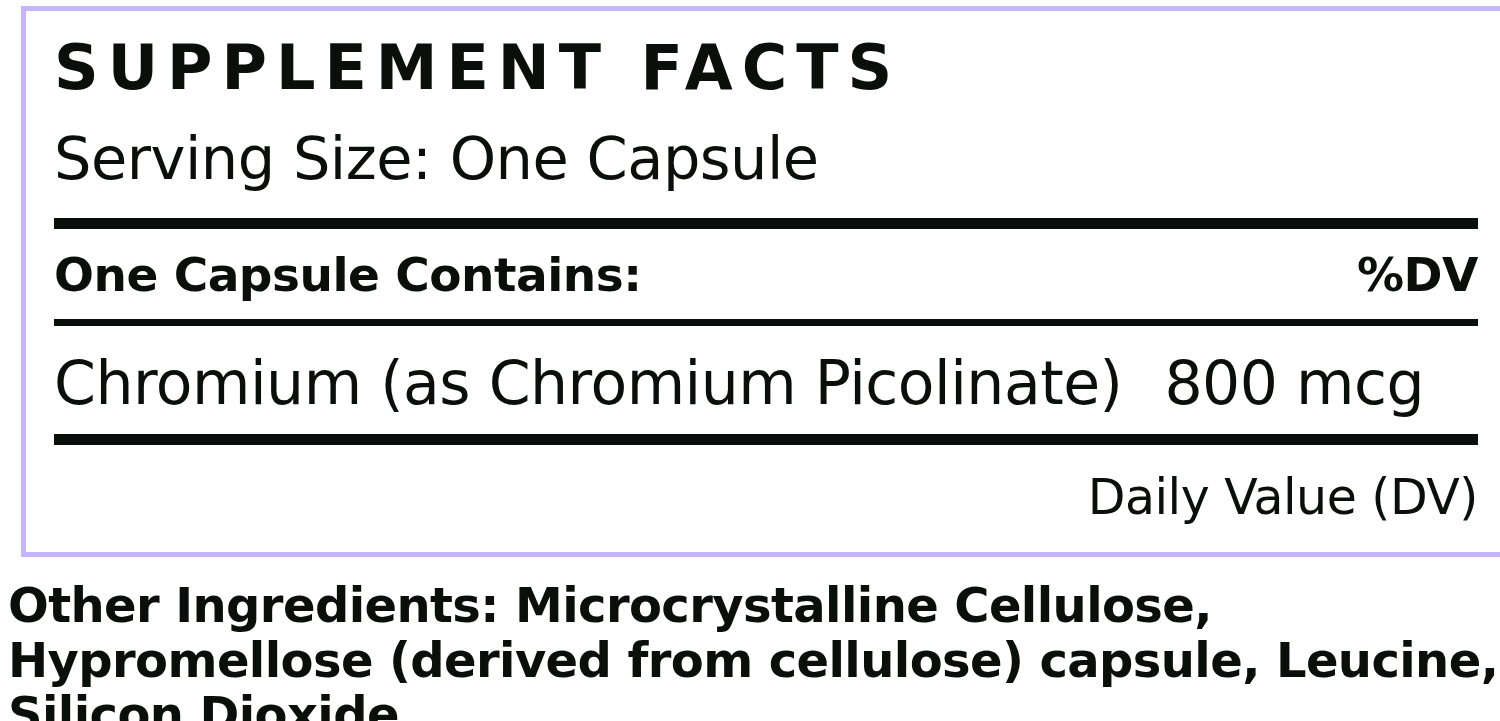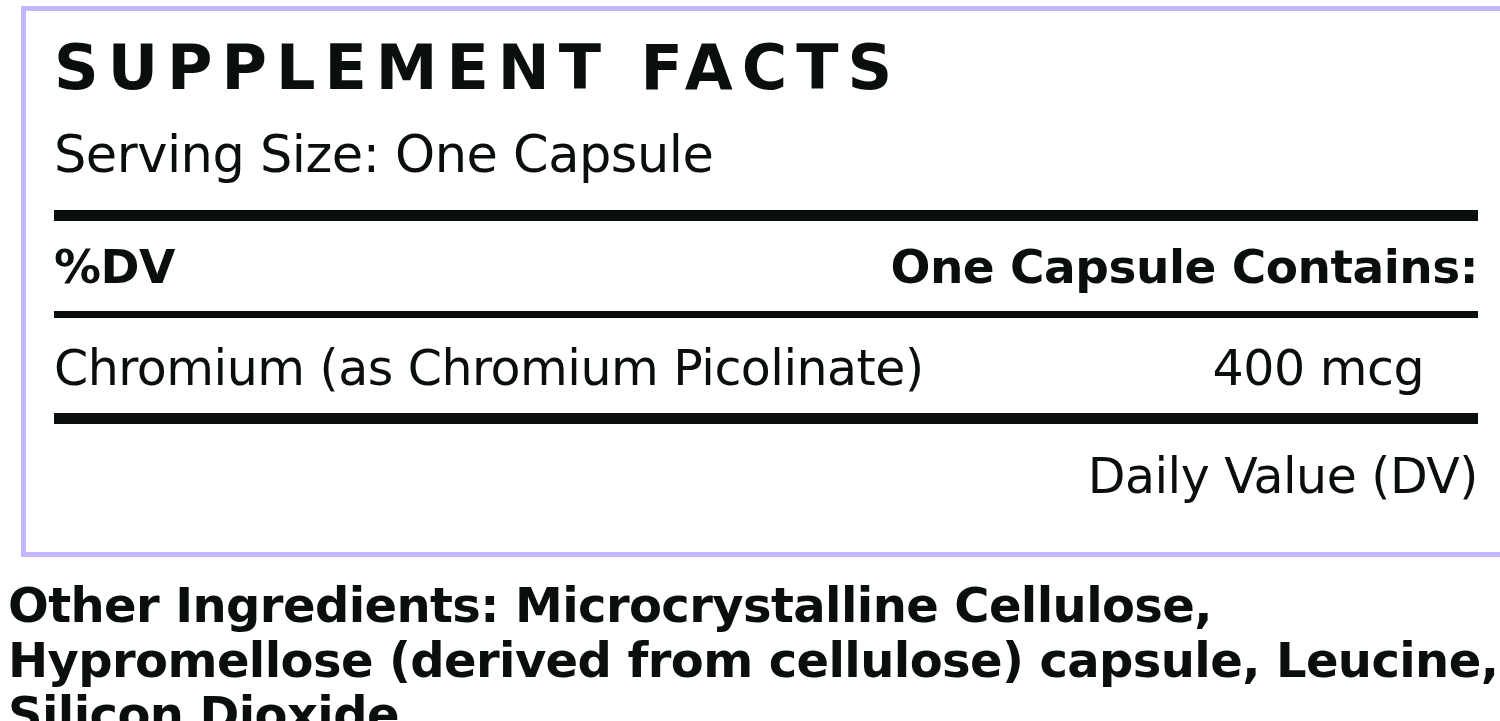--- a/index.html
+++ b/index.html
@@ -30,21 +30,21 @@
   .title {
     font-size: 62px;
     font-weight: 700;
     letter-spacing: 9px;
     line-height: 1;
     margin-top: 26px;
     white-space: nowrap;
   }
 
   .serving {
-    font-size: 51px;
+    font-size: 59px;
     font-weight: 400;
     line-height: 1;
     margin-top: 30px;
     letter-spacing: -0.5px;
   }
 
   .rule-thick {
     height: 11px;
     background: #0a0f0c;
     margin-top: 30px;
@@ -69,21 +69,21 @@
 
   .row-header {
     margin-top: 18px;
     font-size: 47px;
     font-weight: 700;
     letter-spacing: -0.5px;
   }
 
   .row-nutrient {
     margin-top: 22px;
-    font-size: 49px;
+    font-size: 60px;
     font-weight: 400;
     letter-spacing: -0.5px;
   }
   .nutrient-name { flex: 0 1 auto; }
   .nutrient-amount {
     margin-left: auto;
     padding-right: 54px;
   }
   .nutrient-dv {
     flex: 0 0 auto;
@@ -113,29 +113,29 @@
 
 <div class="panel">
 
   <div class="title">SUPPLEMENT FACTS</div>
 
   <div class="serving">Serving Size: One Capsule</div>
 
   <div class="rule-thick"></div>
 
   <div class="row row-header">
+    <span>One Capsule Contains:</span>
     <span>%DV</span>
-    <span>One Capsule Contains:</span>
   </div>
 
   <div class="rule-med"></div>
 
   <div class="row row-nutrient">
     <span class="nutrient-name">Chromium (as Chromium Picolinate)</span>
-    <span class="nutrient-amount">400 mcg</span>
+    <span class="nutrient-amount">800 mcg</span>
   </div>
 
   <div class="rule-thick2"></div>
 
   <div class="footnote">Daily Value (DV)</div>
 
 </div>
 
 <div class="other-ingredients">Other Ingredients: Microcrystalline Cellulose, Hypromellose (derived from cellulose) capsule, Leucine, Silicon Dioxide.</div>
 

